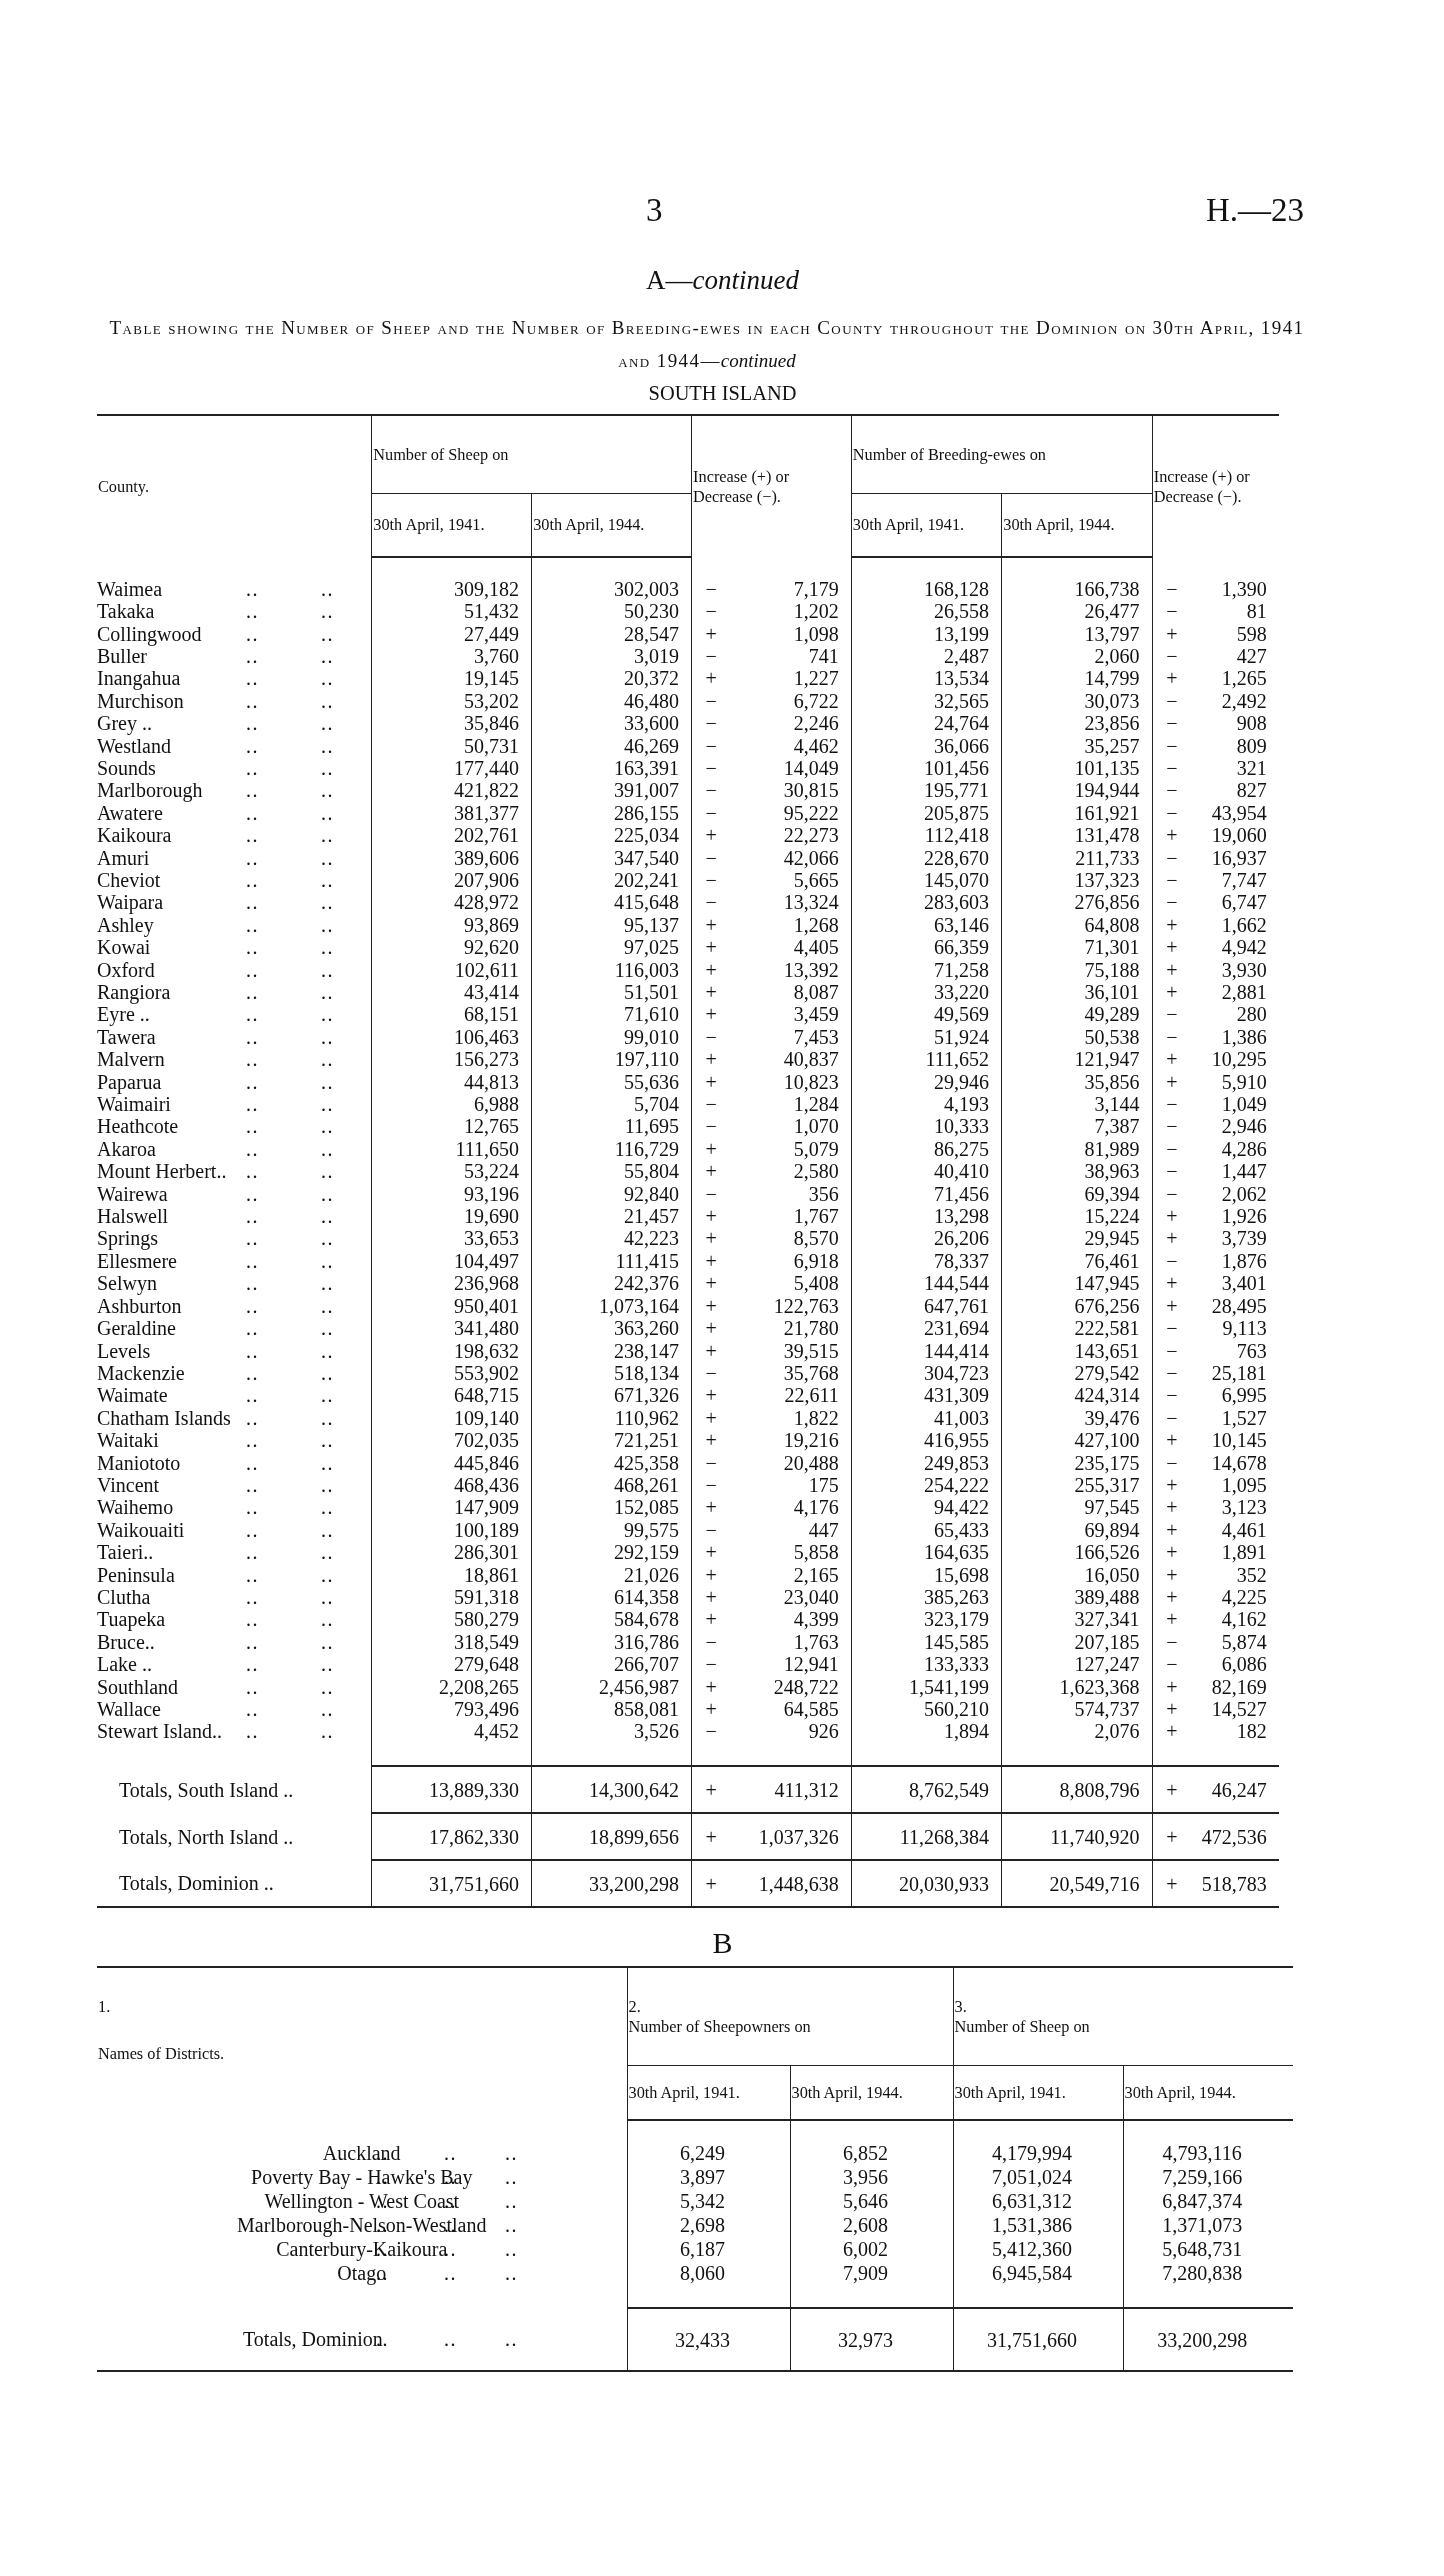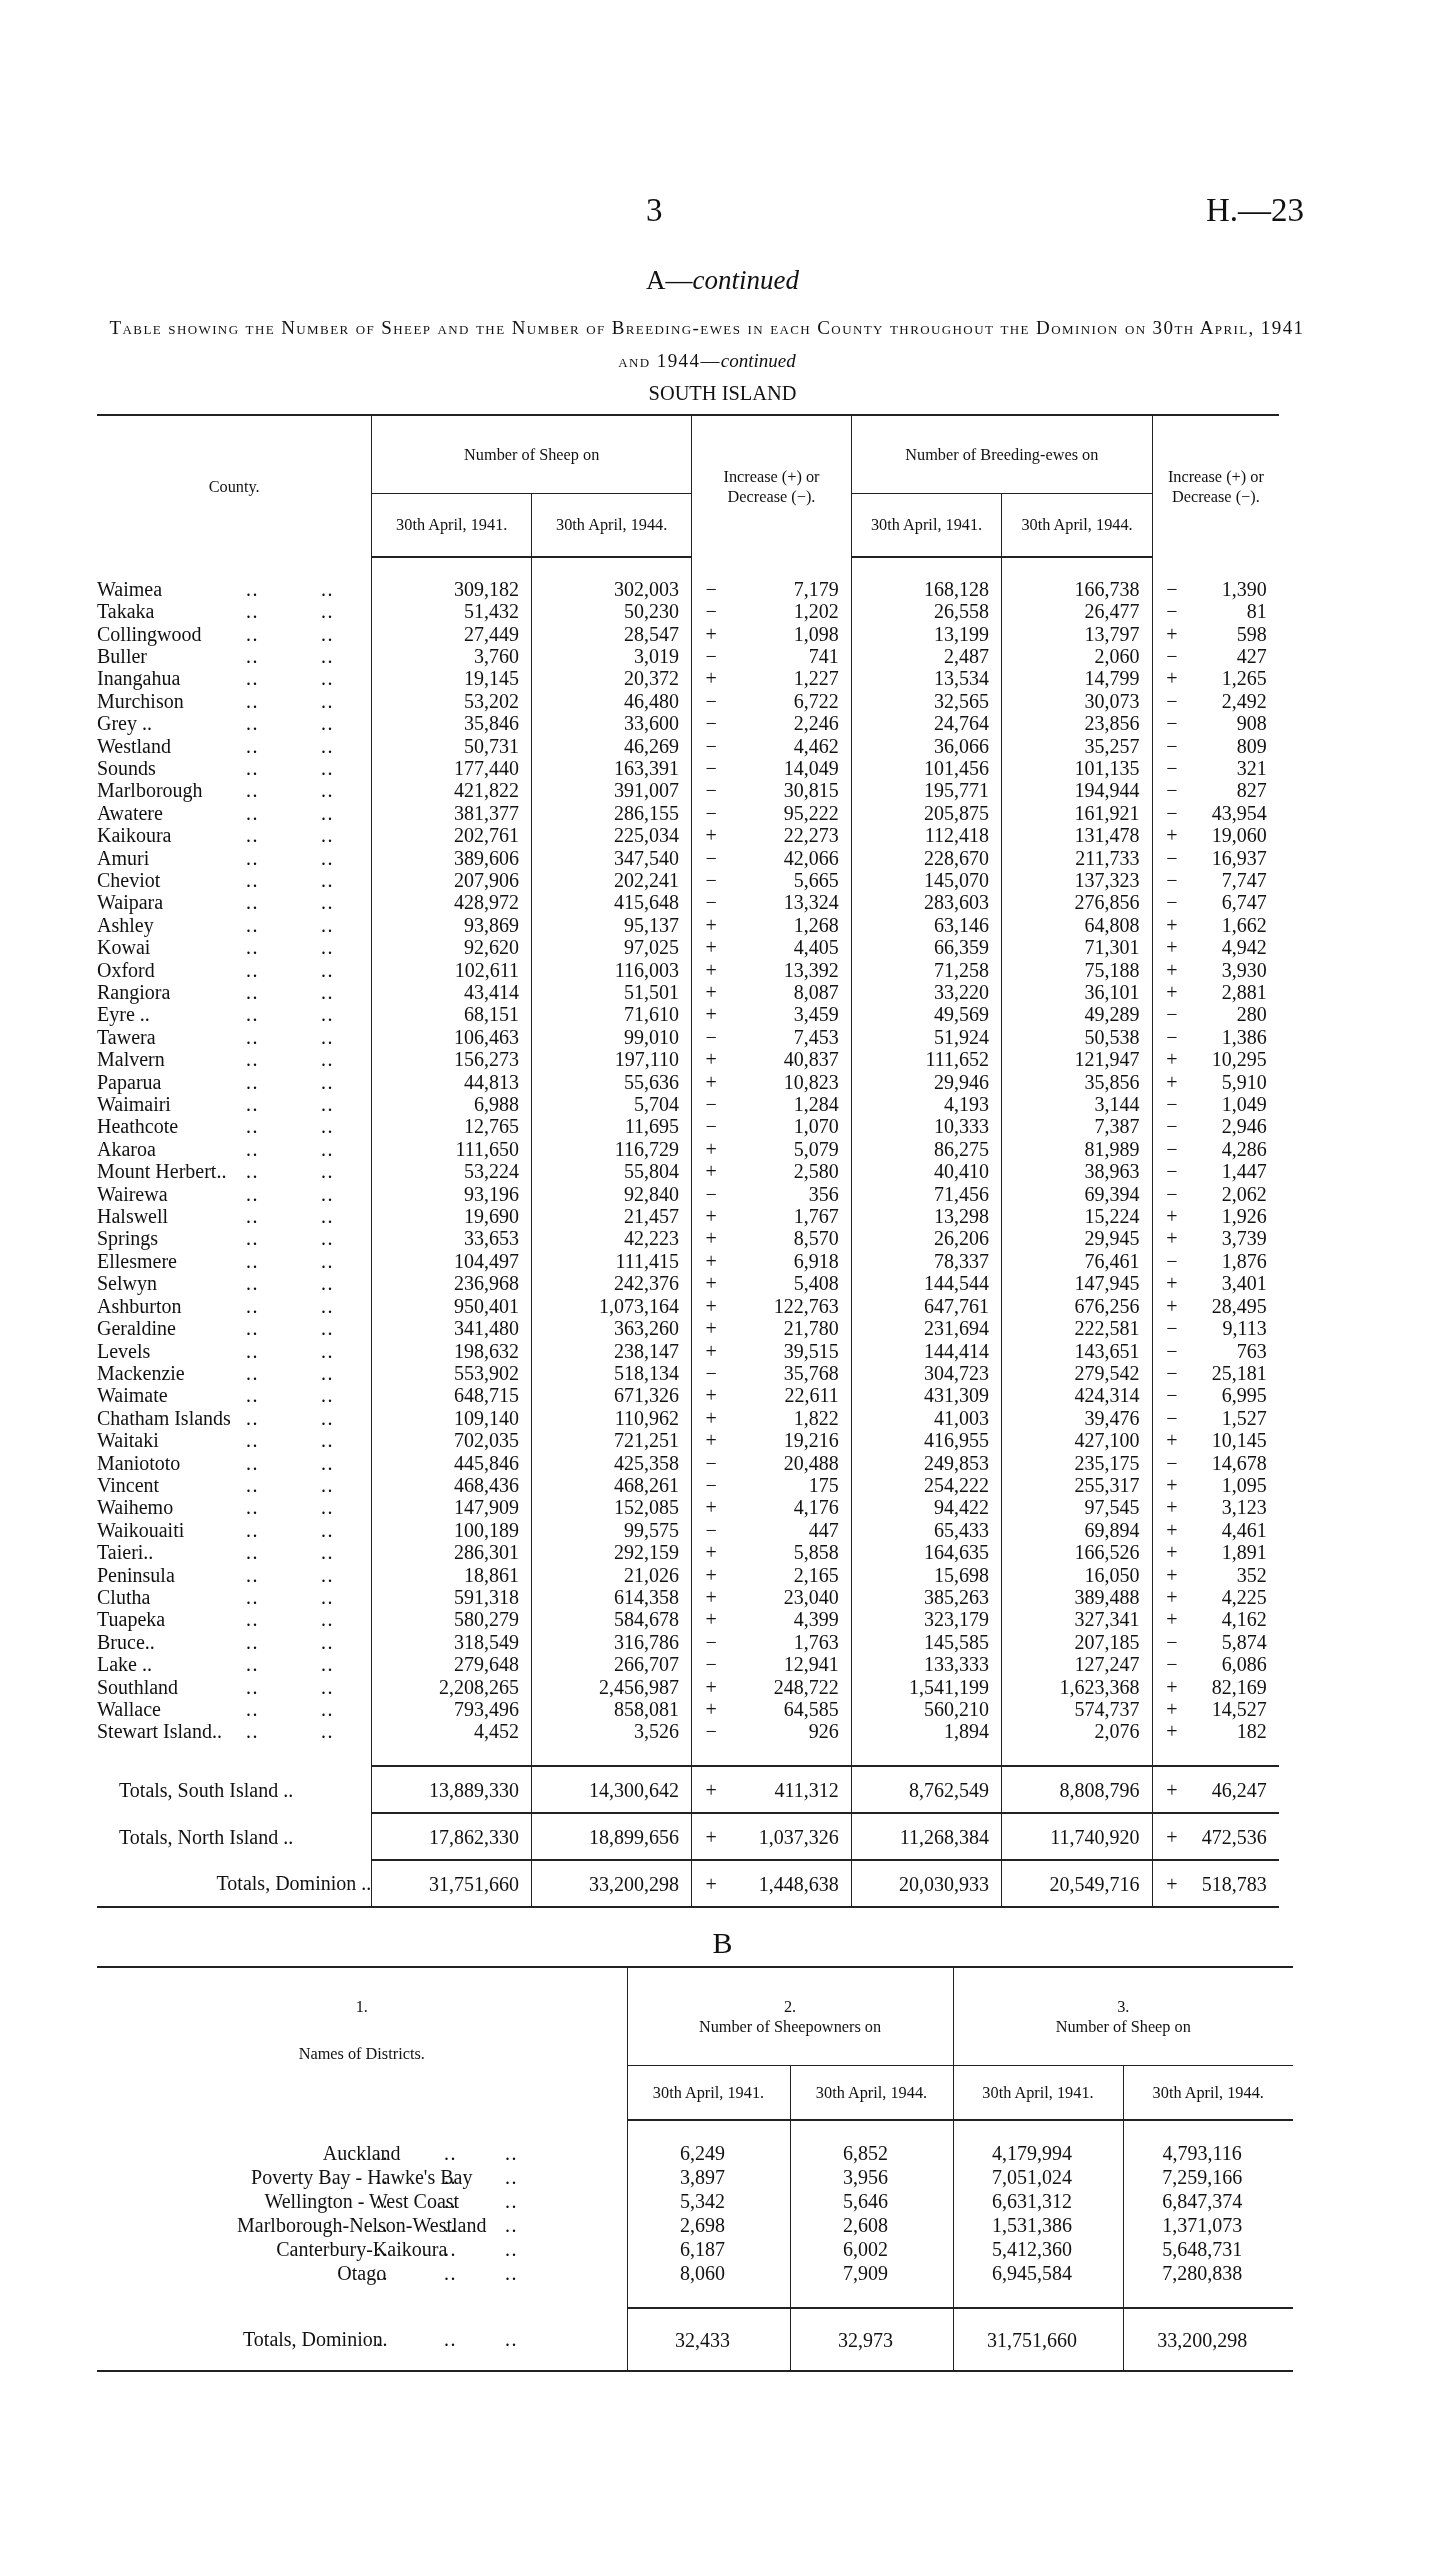--- a/index.html
+++ b/index.html
@@ -18,21 +18,21 @@
 
   table { border-collapse: collapse; }
   #table-a { position: absolute; left: 97px; top: 414px; width: 1182px; font-size: 20px; }
   #table-a col.c0 { width: 279px; }
   #table-a col.c1 { width: 163px; }
   #table-a col.c2 { width: 163px; }
   #table-a col.c3 { width: 163px; }
   #table-a col.c4 { width: 153px; }
   #table-a col.c5 { width: 153px; }
   #table-a col.c6 { width: 129px; }
-  .hdr th { font-weight: normal; font-size: 16.3px; text-align: center; vertical-align: middle; border-left: 1.4px solid #222; }
+  .hdr th { font-weight: normal; font-size: 16.3px; text-align: left; vertical-align: middle; border-left: 1.4px solid #222; }
   .hdr th.first { border-left: none; }
   .toprule { border-top: 2px solid #222; }
   .hdr-bottom th, .hdr-bottom td { border-bottom: 2px solid #222; }
   th.sub { height: 60px; }
   th.group { height: 75px; border-bottom: 1.4px solid #222; }
   th.county-h { height: 136px; }
   .spacer td { height: 17.7px; border-left: 1.4px solid #222; }
   .spacer td.first { border-left: none; }
   tr.row td { height: 22.4px; line-height: 22.4px; padding: 0; border-left: 1.4px solid #222; white-space: nowrap; }
   tr.row td.first { border-left: none; }
@@ -41,21 +41,21 @@
   td.chg .sign { display: inline-block; width: 24.5px; text-align: center; }
   td.chg .val { float: right; }
   .name { position: relative; }
   .name .dots { position: absolute; left: 149px; letter-spacing: 1.4px; }
   .name .dots2 { position: absolute; left: 224px; letter-spacing: 1.4px; }
   .endpad td { height: 20.4px; border-left: 1.4px solid #222; }
   .endpad td.first { border-left: none; }
   tr.total td { height: 45px; border-top: 2px solid #222; border-left: 1.4px solid #222; font-size: 20px; }
   tr.total td.first { border-left: none; border-top: none; padding-left: 22px; }
   tr.total-last td { border-bottom: 2.7px solid #222; }
-  tr.total-last td.first { border-bottom: 2.7px solid #222; text-align: right; }
+  tr.total-last td.first { border-bottom: 2.7px solid #222; }
 
   #section-b-title { left: 0; width: 1445px; top: 1926px; text-align: center; font-size: 30px; }
   #table-b { position: absolute; left: 97px; top: 1966px; width: 1196px; font-size: 20px; }
   #table-b col.b0 { width: 530px; }
   #table-b col.b1 { width: 163px; }
   #table-b col.b2 { width: 163px; }
   #table-b col.b3 { width: 170px; }
   #table-b col.b4 { width: 170px; }
   #table-b .hdr th { font-size: 16.3px; }
   #table-b th.group { height: 95px; }

